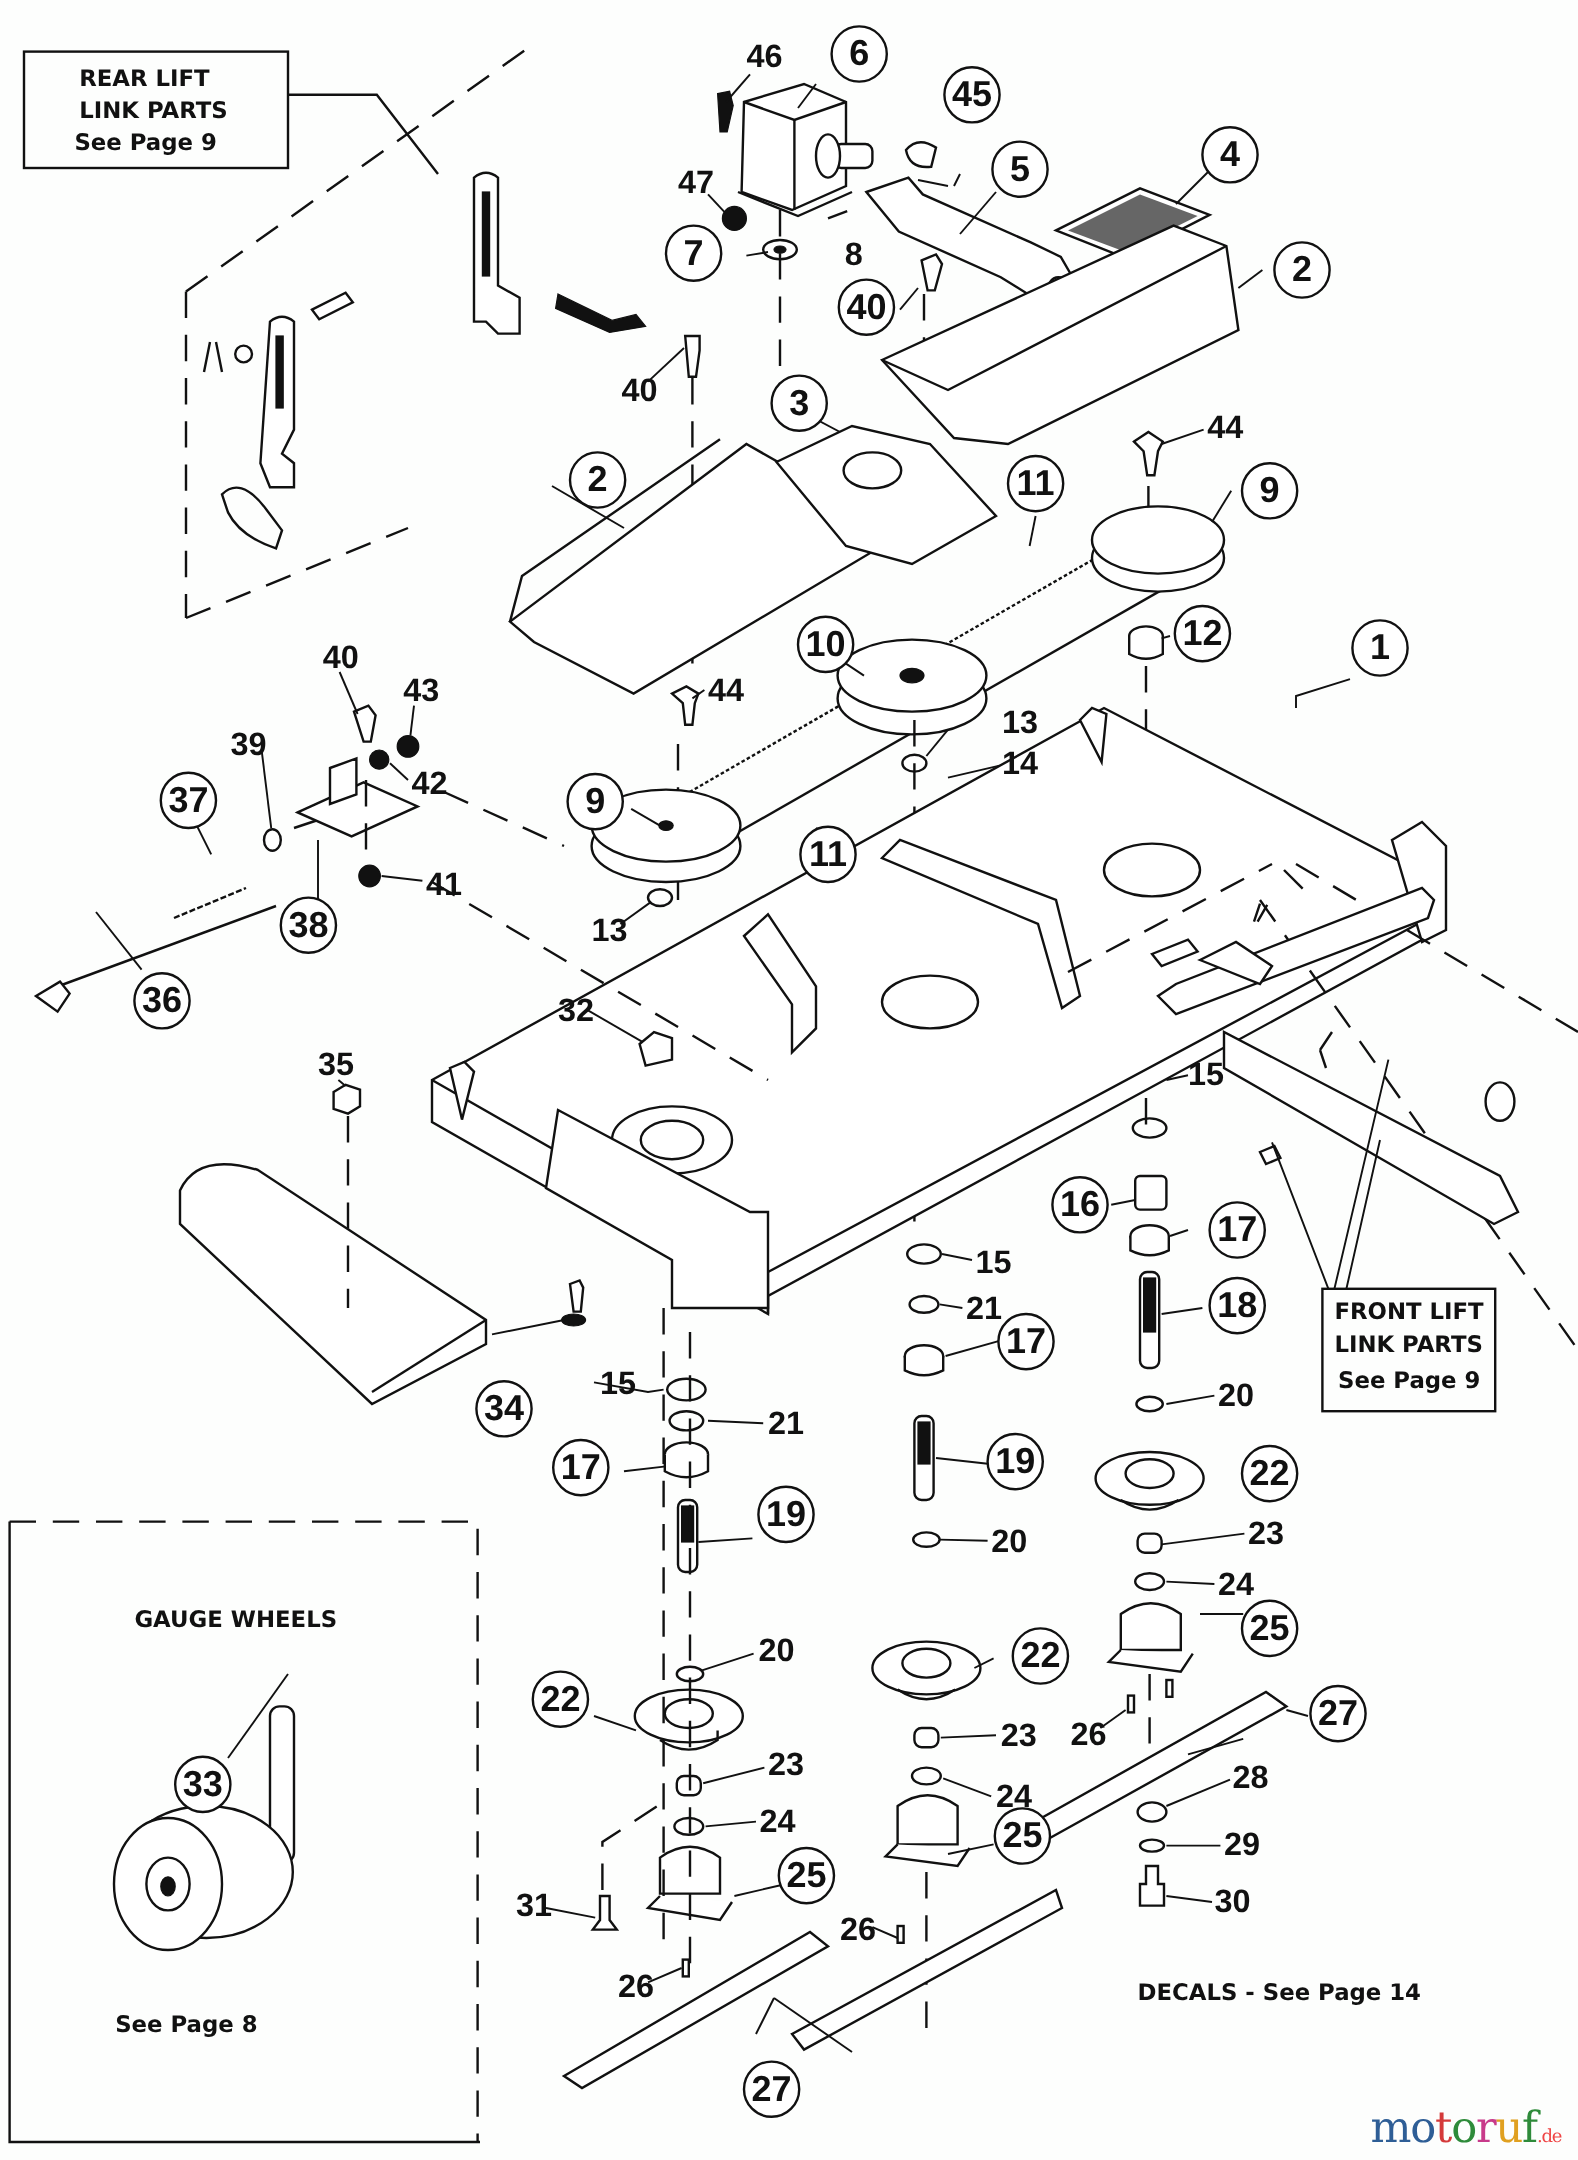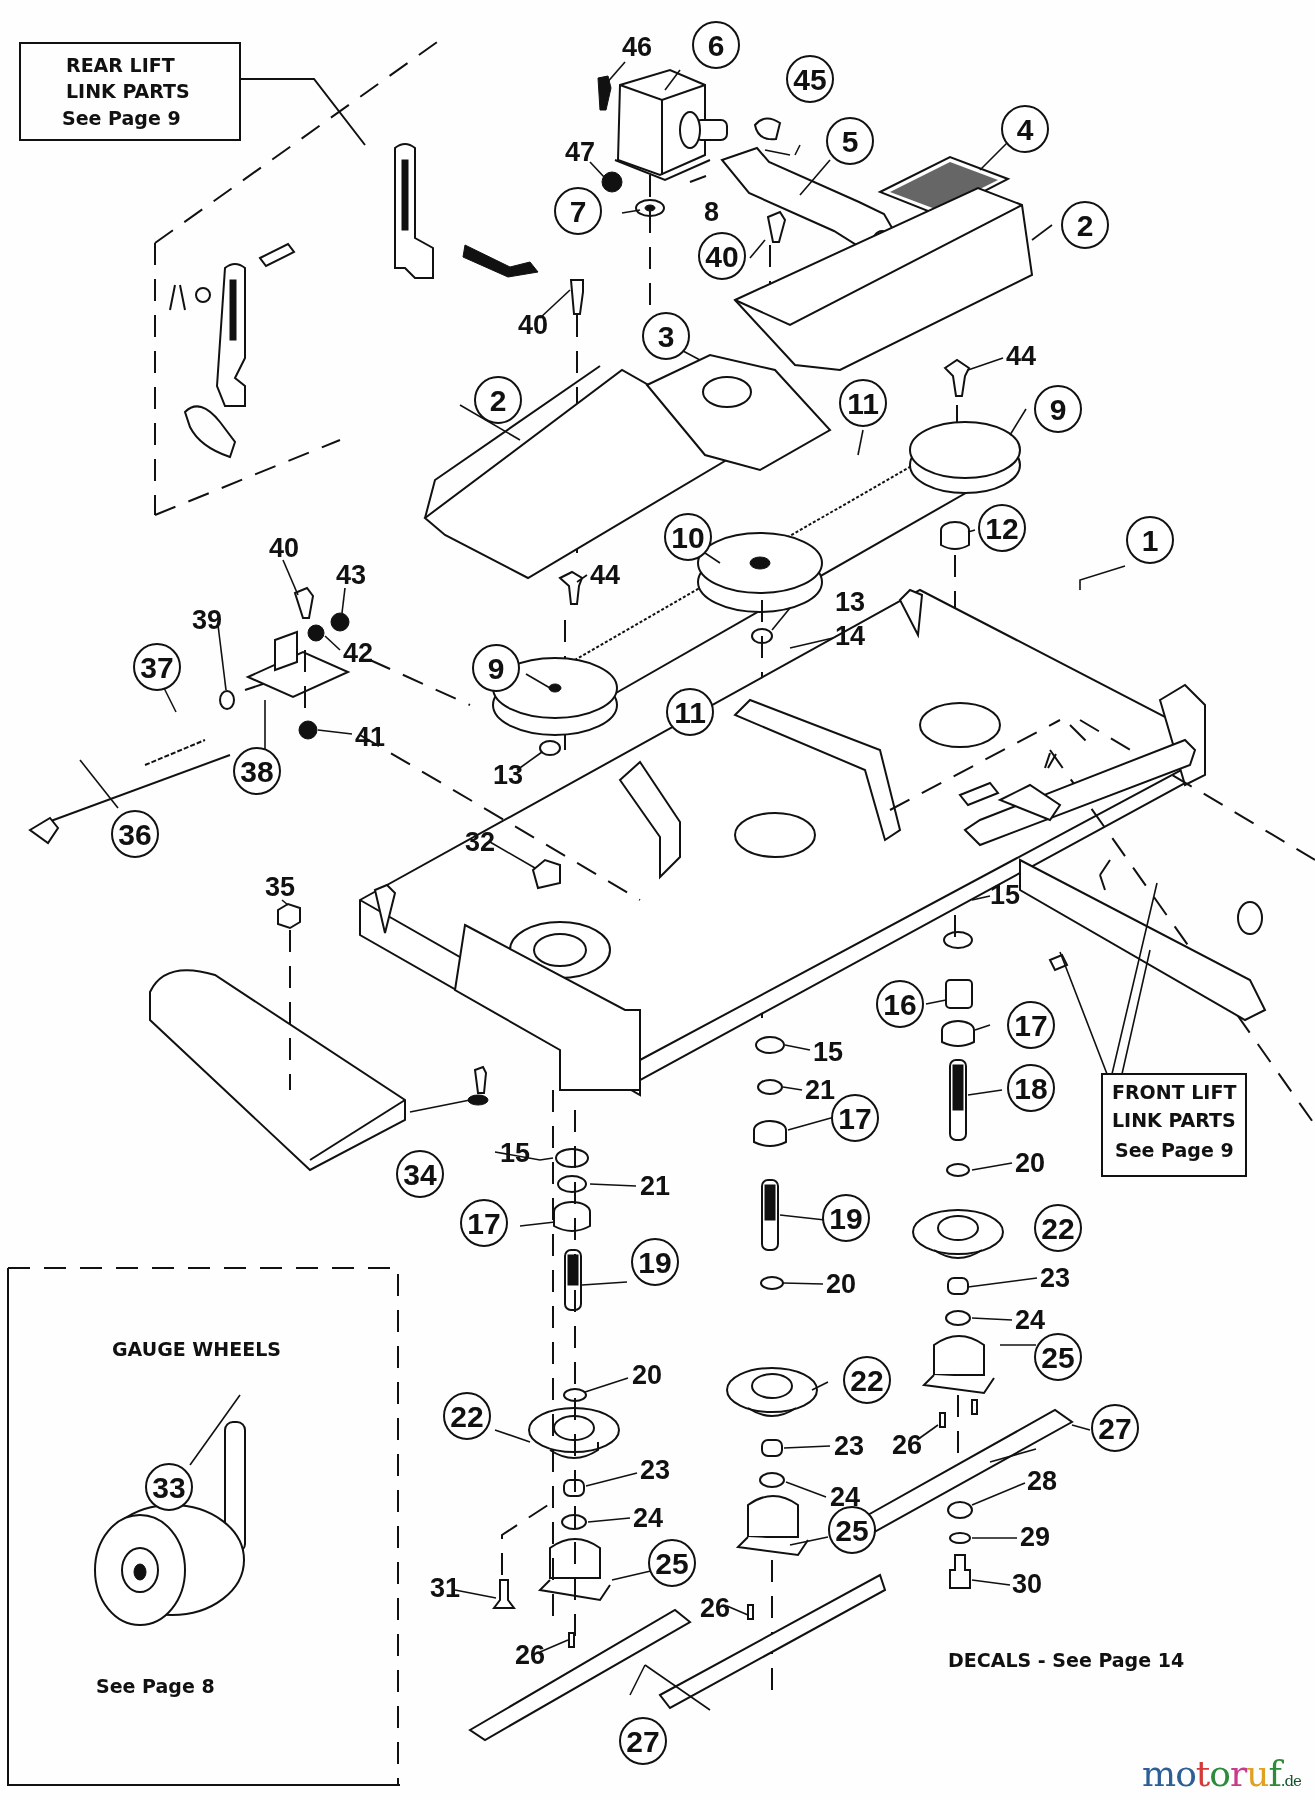--- a/index.html
+++ b/index.html
@@ -10,21 +10,21 @@
   .dash{stroke:#111;stroke-width:2;fill:none;stroke-dasharray:22 14;}
   .part{stroke:#111;stroke-width:2;fill:#fff;}
   .dark{fill:#111;stroke:#111;}
   .callout-circle{stroke:#111;stroke-width:2;fill:#fff;}
   .callout-text{font-family:"Liberation Sans",sans-serif;font-size:30px;font-weight:bold;fill:#111;text-anchor:middle;dominant-baseline:central;transform-box:fill-box;}
   .plain-label{font-family:"Liberation Sans",sans-serif;font-size:27px;font-weight:bold;fill:#111;dominant-baseline:central;}
   .box-text{font-family:"DejaVu Sans",sans-serif;font-weight:bold;font-size:19px;fill:#111;}
   .note-text{font-family:"DejaVu Sans",sans-serif;font-weight:bold;font-size:19px;fill:#111;}
   .wm{position:absolute;right:14px;bottom:6px;font-family:"DejaVu Serif",serif;font-size:36px;letter-spacing:-1px;}
   .wm span{display:inline-block;}
-  .wm .de{font-size:15px;color:#14532d;}
+  .wm .de{font-size:15px;color:#ef4444;}
 </style>
 </head>
 <body>
 
 <svg id="diagram" viewBox="0 0 1315 1800" xmlns="http://www.w3.org/2000/svg">
 
   <g>
     <rect x="20" y="43" width="220" height="97" class="ln"></rect>
     <text class="box-text" x="66" y="72">REAR LIFT</text>
     <text class="box-text" x="66" y="98">LINK PARTS</text>

